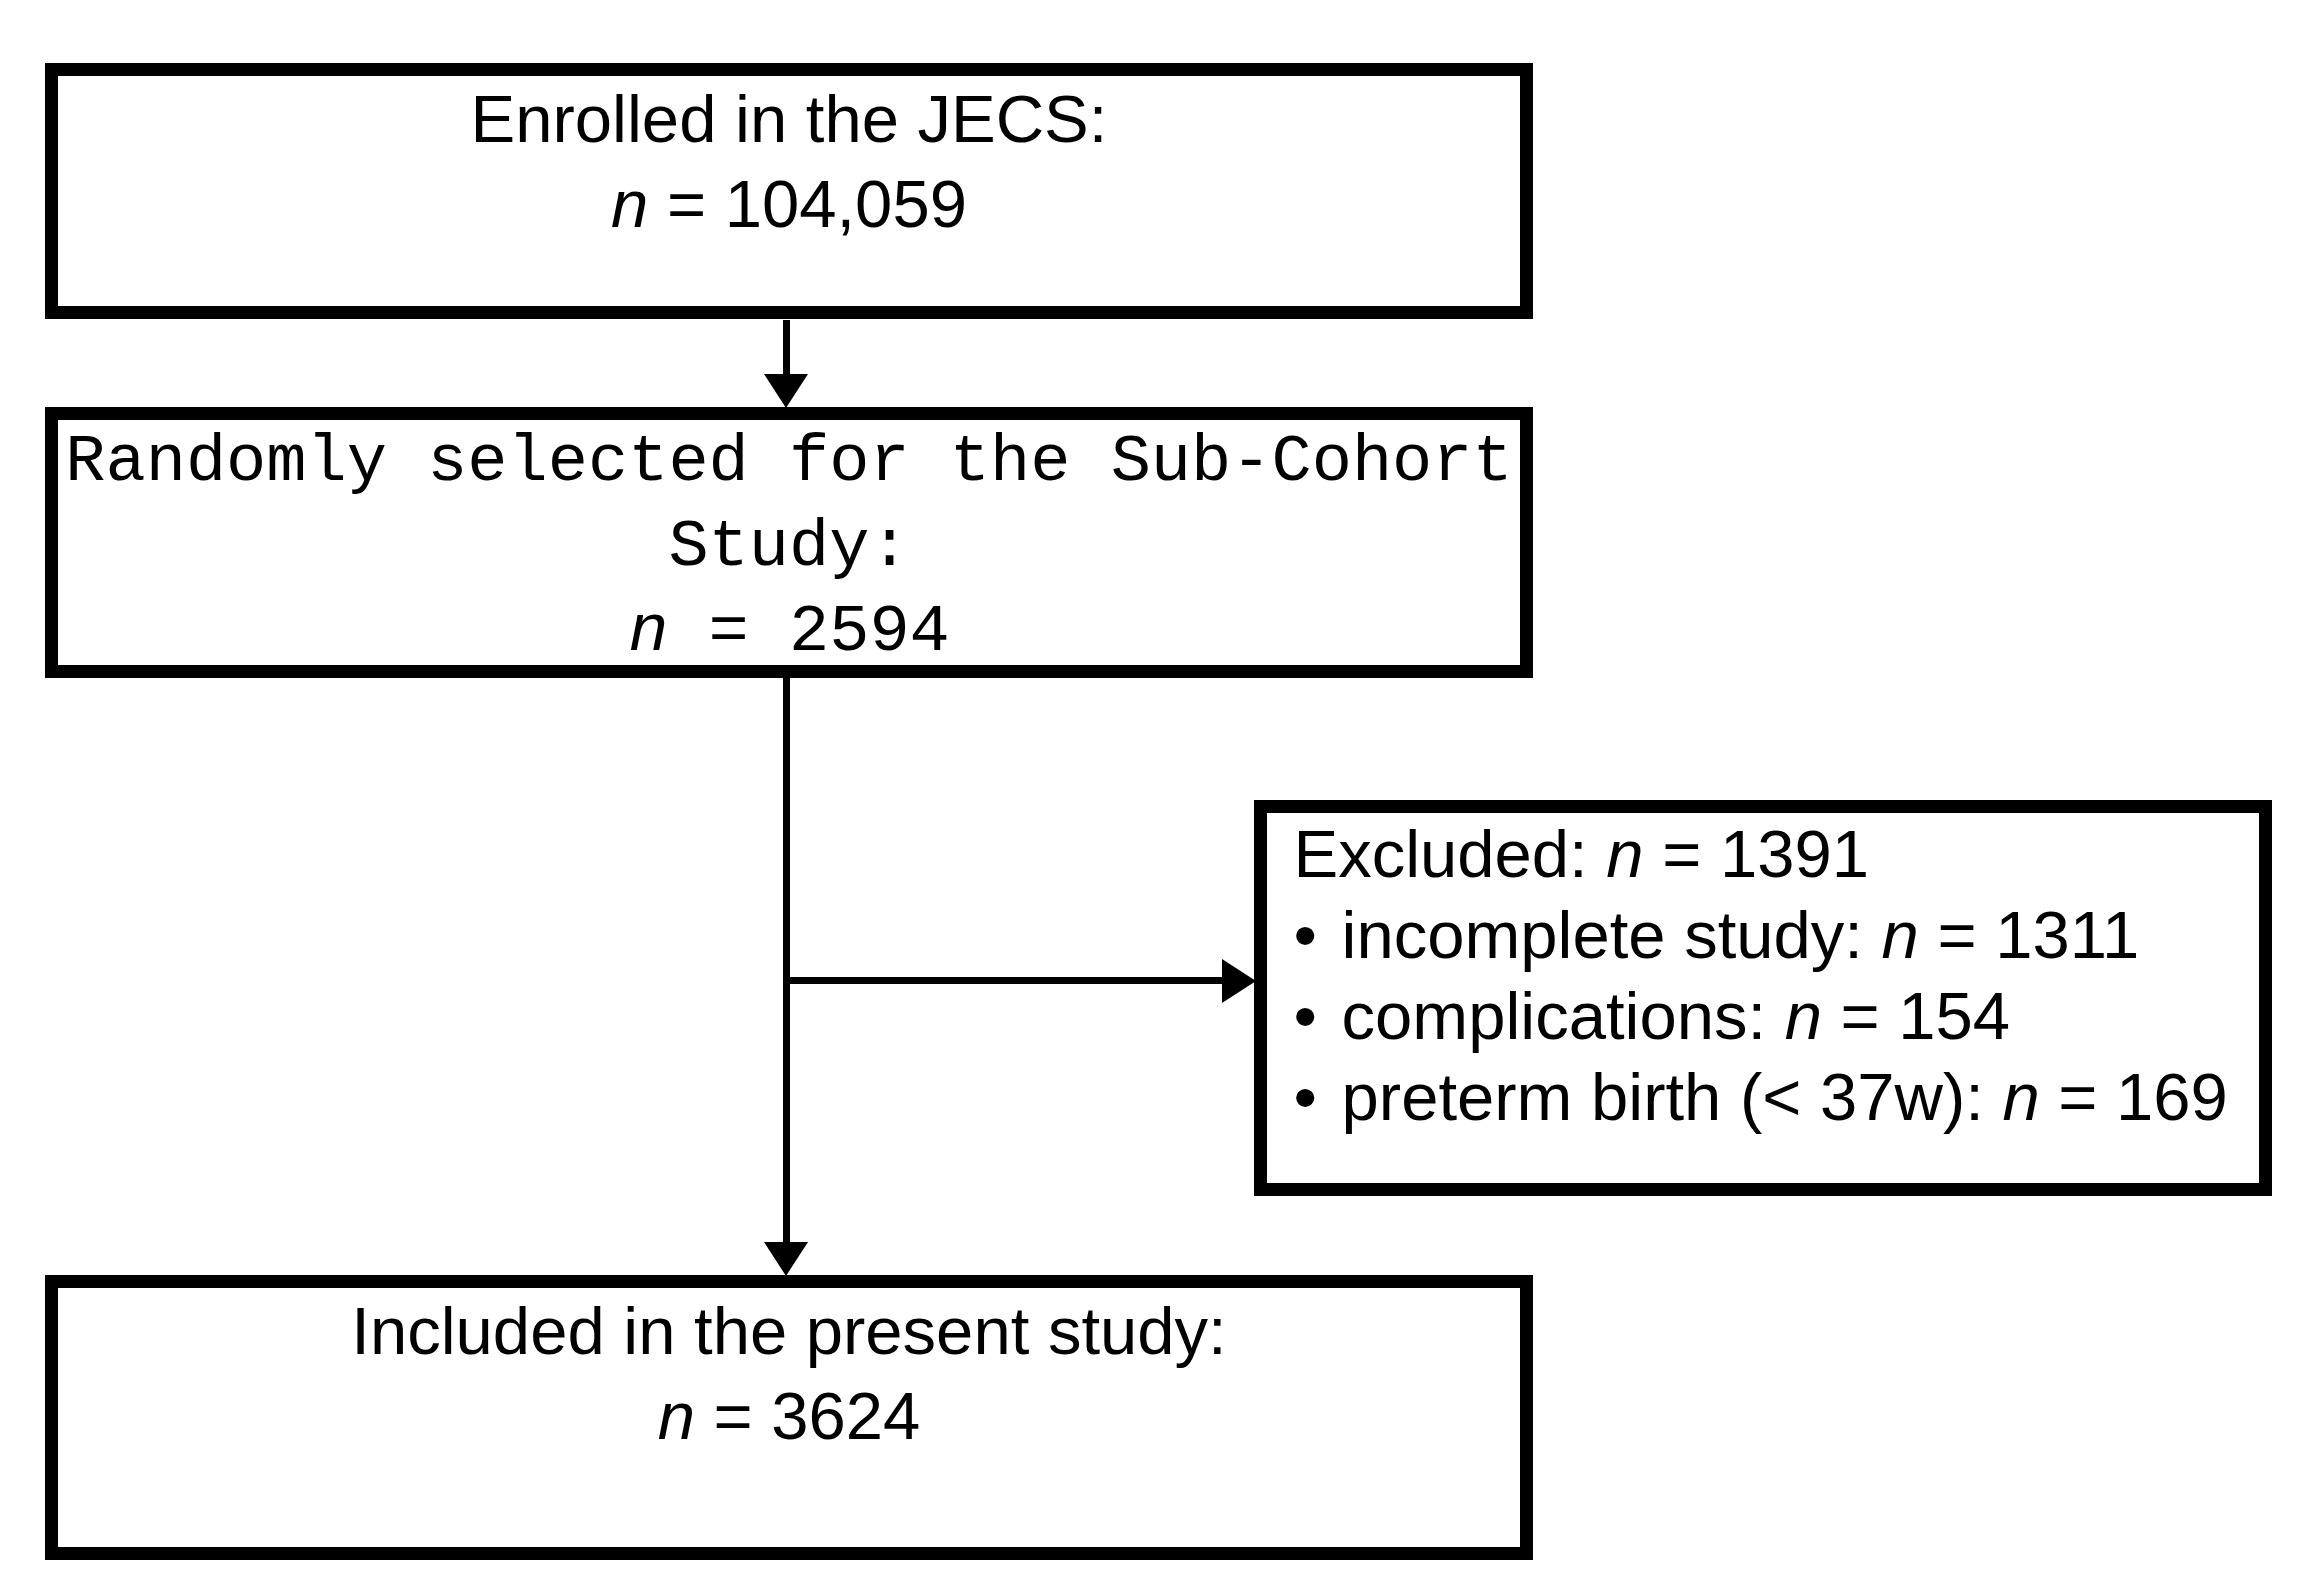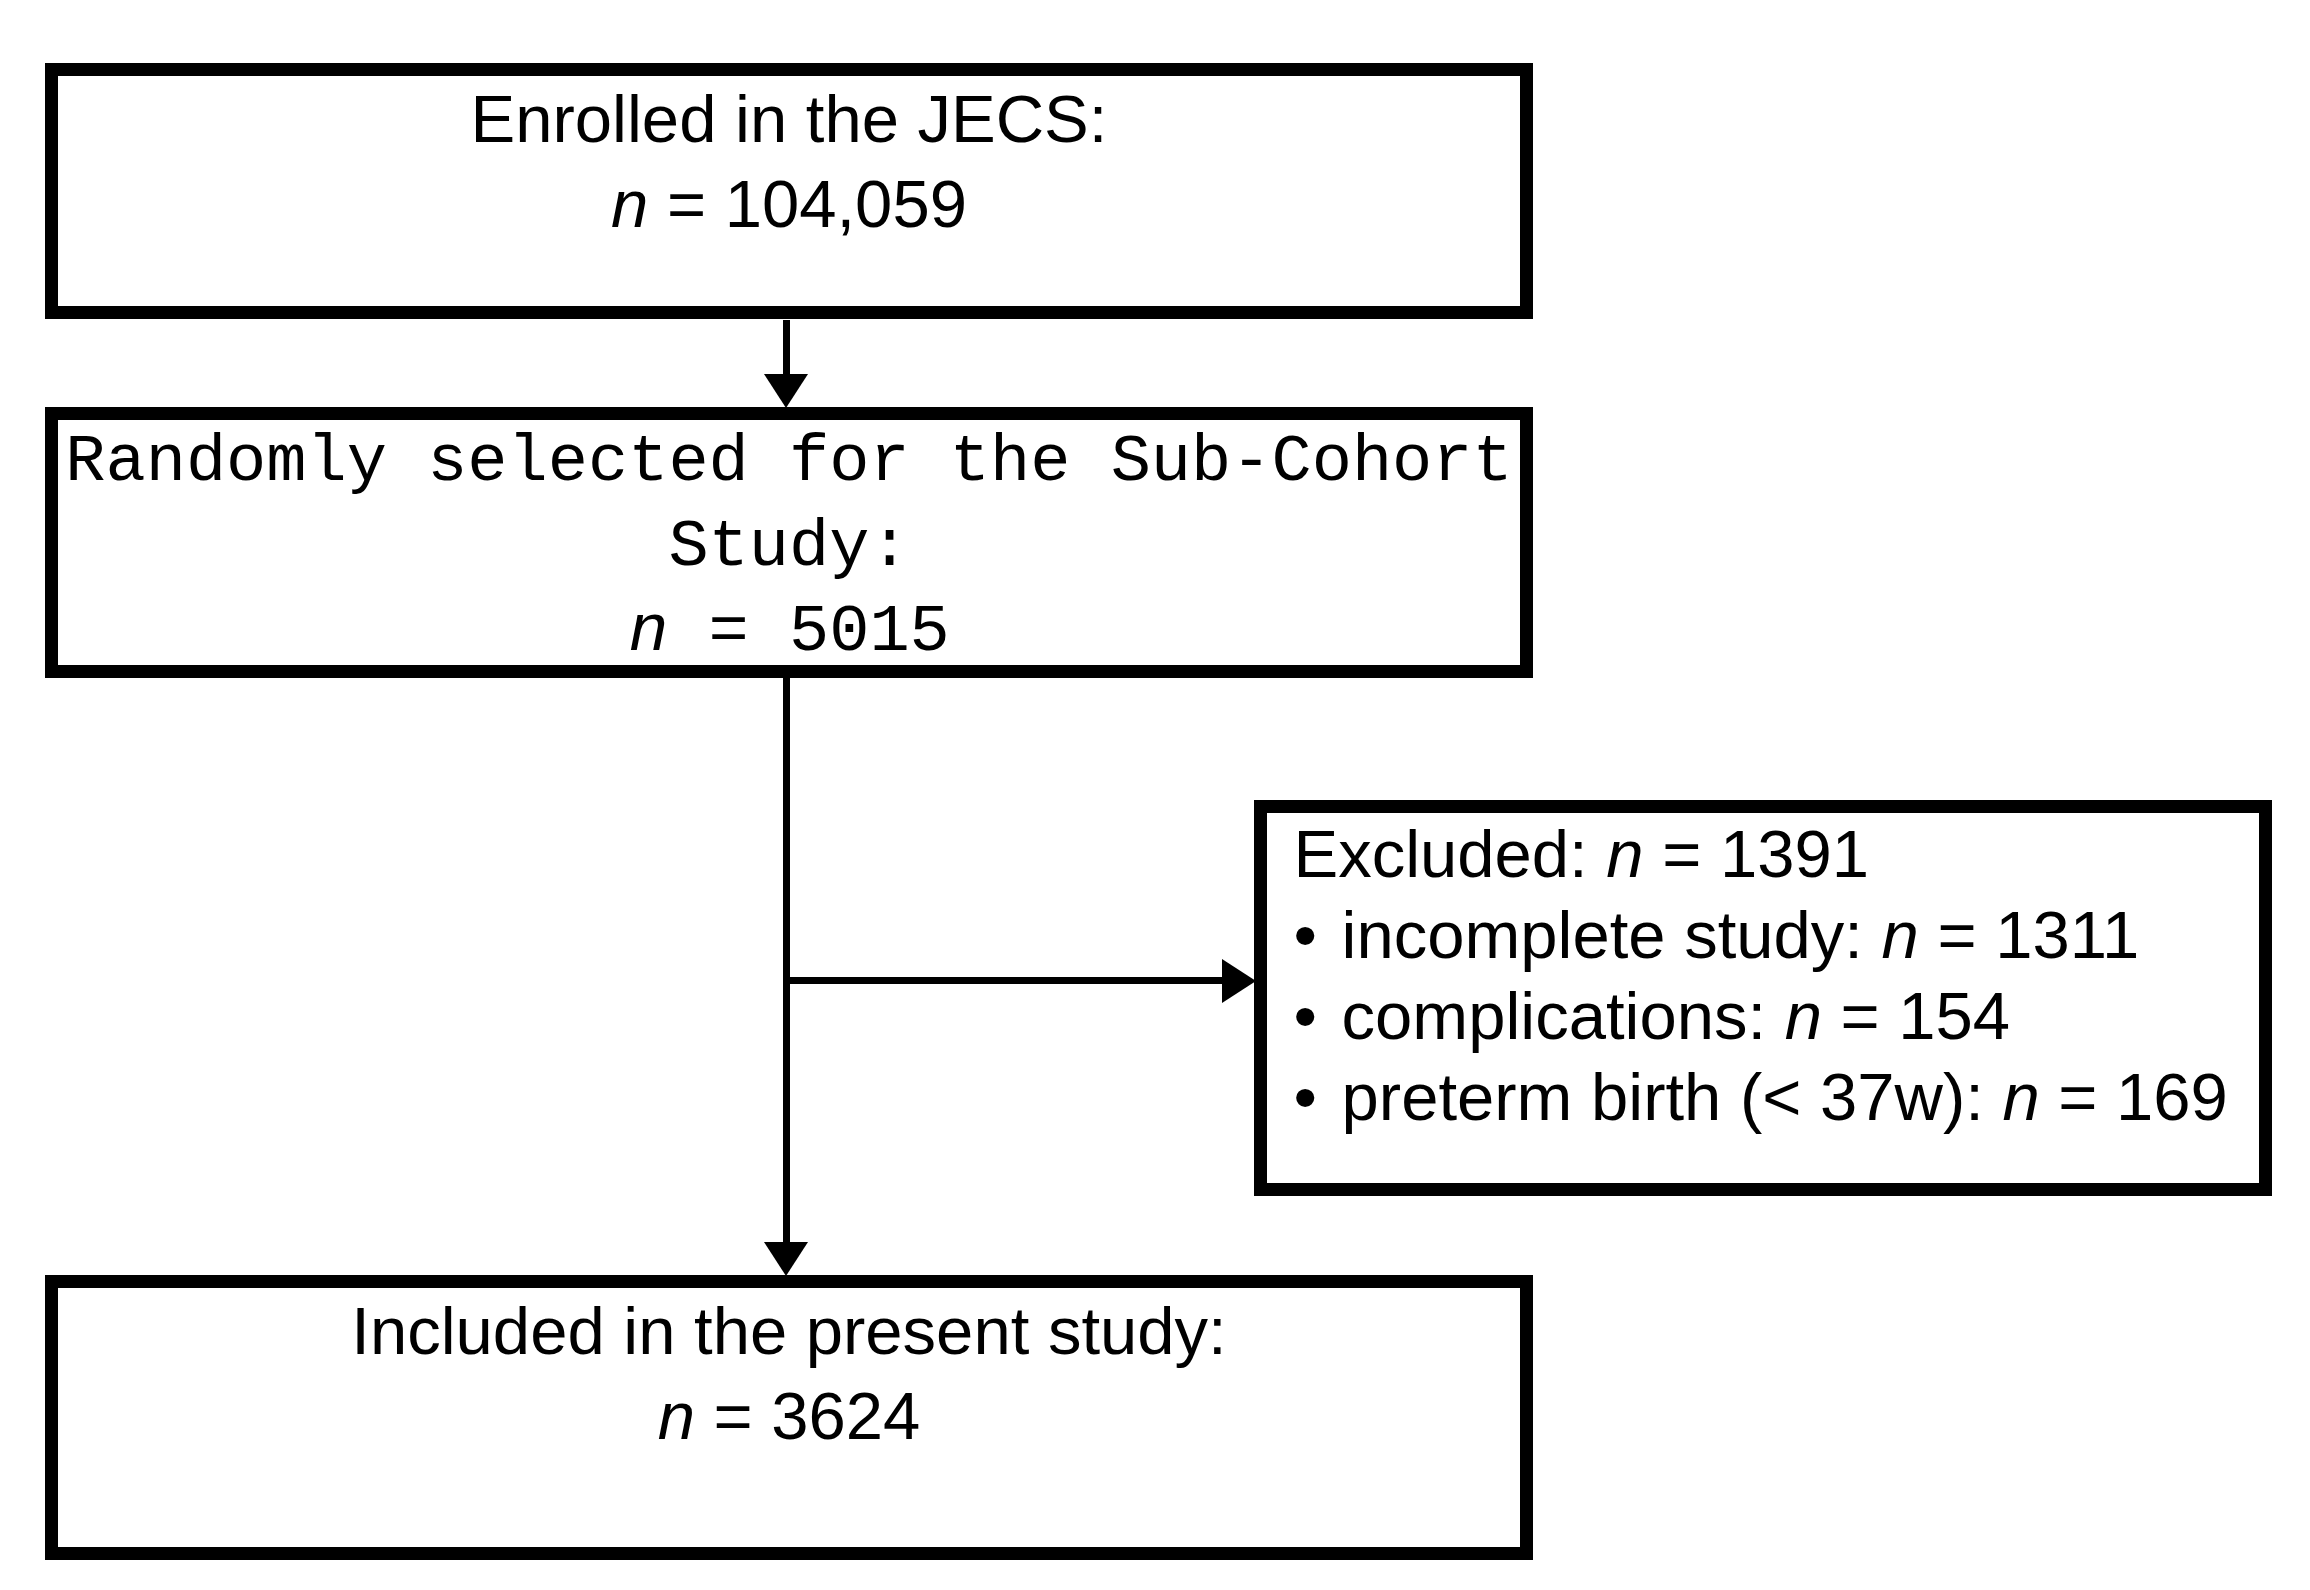--- a/index.html
+++ b/index.html
@@ -80,21 +80,21 @@
   <div class="box" id="box-enrolled">
     <div><span>Enrolled in the JECS:</span></div>
     <div><span class="nvar">n</span><span> = 104,059</span></div>
   </div>
 
   <div class="connector" id="arrow1-line"></div>
   <div class="arrowhead down" id="arrow1-head"></div>
 
   <div class="box" id="box-subcohort">
     <div><span>Randomly selected for the Sub-Cohort Study:</span></div>
-    <div><span class="nvar">n</span><span> = 5015</span></div>
+    <div><span class="nvar">n</span><span> = 2594</span></div>
   </div>
 
   <div class="connector" id="vline"></div>
   <div class="arrowhead down" id="vline-head"></div>
 
   <div class="connector" id="hline"></div>
   <div class="arrowhead right" id="hline-head"></div>
 
   <div class="box" id="box-excluded">
     <div class="excl-line"><span>Excluded: </span><span class="nvar">n</span><span> = 1391</span></div>

